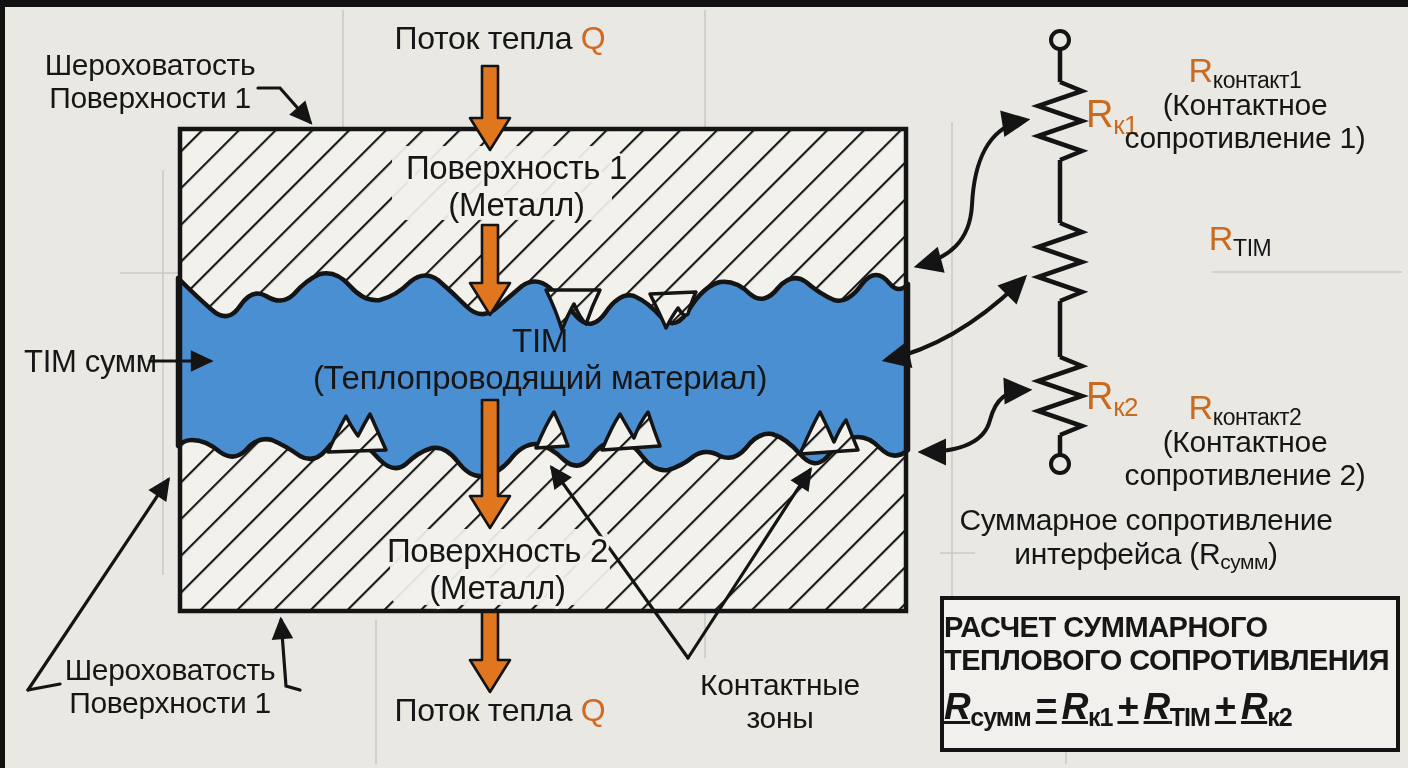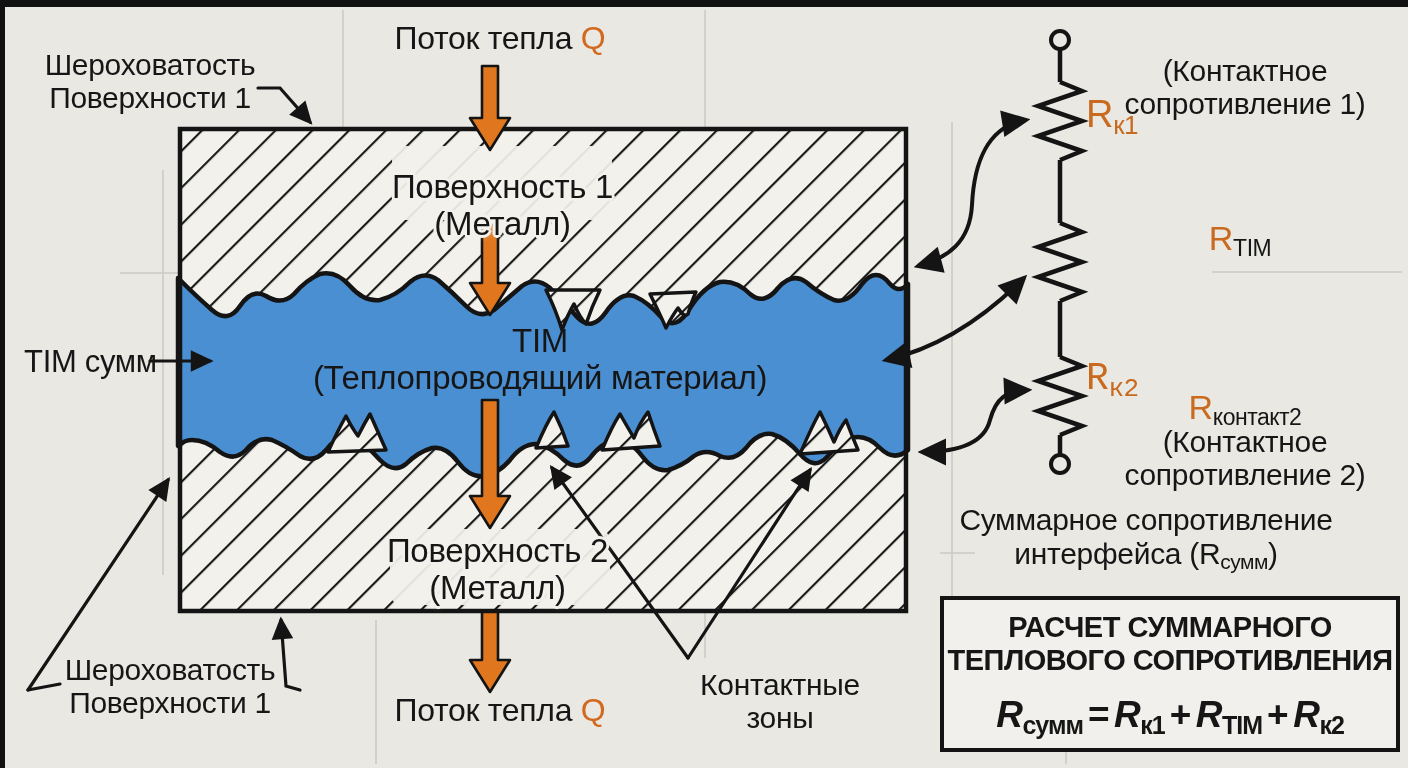--- a/index.html
+++ b/index.html
@@ -12,23 +12,23 @@
         0 -3px 0 #f2f1ec,0 3px 0 #f2f1ec,-3px 0 0 #f2f1ec,3px 0 0 #f2f1ec,0 0 7px #f2f1ec;}
   .big{font-size:33px;line-height:37px;}
   .orange{color:#c96a1e;}
   .oq{color:#d2691e;}
   sub{line-height:0;}
   .rbase{font-size:34px;}
   .rsub{font-size:23px;vertical-align:-6px;letter-spacing:-0.5px;}
   .rlab .rbase{font-size:38px;}
   .rlab .rsub{font-size:26px;vertical-align:-7px;}
   .formula-box{position:absolute;left:940px;top:596px;width:452px;height:148px;z-index:2;
-       border:4px solid #141414;background:#f1f0ec;text-align:center;}
+       border:4px solid #141414;background:#f1f0ec;text-align:left;}
   .fb-title{font-weight:bold;font-size:29px;line-height:33px;letter-spacing:-0.5px;margin-top:11px;}
-  .formula{margin-top:17px;font-weight:bold;font-style:italic;font-size:37px;letter-spacing:-0.5px;}
+  .formula{margin-top:9px;font-weight:bold;font-style:italic;font-size:37px;letter-spacing:-0.5px;text-decoration:underline;}
   .formula sub{font-size:25px;font-style:normal;vertical-align:-7px;letter-spacing:-1px;}
   .formula .op{font-style:normal;padding:0 5px;}
   .totlbl{line-height:34px;}
   .totlbl .rsub{font-size:21px;vertical-align:-5px;}
   .lgd .dsc{font-size:30px;line-height:33px;}
 </style>
 </head>
 <body>
 
 <svg class="gfx" width="1408" height="768" viewBox="0 0 1408 768">
@@ -130,21 +130,21 @@
 <div class="t ctr" style="left:40px;top:48px;width:220px;">
   <div>Шероховатость</div>
   <div>Поверхности 1</div>
 </div>
 
 <div class="t ctr" style="left:370px;top:22px;width:260px;font-size:32px;">
   <span>Поток тепла</span>
   <span class="oq">Q</span>
 </div>
 
-<div class="t ctr big halo" style="left:390px;top:149px;width:225px;margin-top:19px;">
+<div class="t ctr big halo" style="left:404px;top:149px;width:225px;">
   <div>Поверхность 1</div>
   <div>(Металл)</div>
 </div>
 
 <div class="t ctr big" style="left:310px;top:322px;width:460px;">
   <div>TIM</div>
   <div>(Теплопроводящий материал)</div>
 </div>
 
 <div class="t" style="left:24px;top:345px;font-size:31px;">TIM сумм</div>
@@ -165,25 +165,26 @@
 </div>
 
 <div class="t ctr" style="left:695px;top:668px;width:170px;">
   <div>Контактные</div>
   <div>зоны</div>
 </div>
 
 <div class="t orange rlab" style="left:1086px;top:98px;">
   <span class="rbase">R</span><sub class="rsub">к1</sub>
 </div>
-<div class="t orange rlab" style="left:1086px;top:362px;font-family:Liberation Mono, monospace;">
+<div class="t orange rlab" style="left:1086px;top:380px;">
   <span class="rbase">R</span><sub class="rsub">к2</sub>
 </div>
 
 <div class="t ctr lgd" style="left:1115px;top:54px;width:260px;">
+  <div><span class="rbase orange">R</span><sub class="rsub">контакт1</sub></div>
   <div class="dsc">(Контактное</div>
   <div class="dsc">сопротивление 1)</div>
 </div>
 
 <div class="t ctr lgd" style="left:1085px;top:222px;width:310px;">
   <div><span class="rbase orange">R</span><sub class="rsub">TIM</sub></div>
 </div>
 
 <div class="t ctr lgd" style="left:1115px;top:350px;width:260px;margin-top:41px;">
   <div><span class="rbase orange">R</span><sub class="rsub">контакт2</sub></div>

